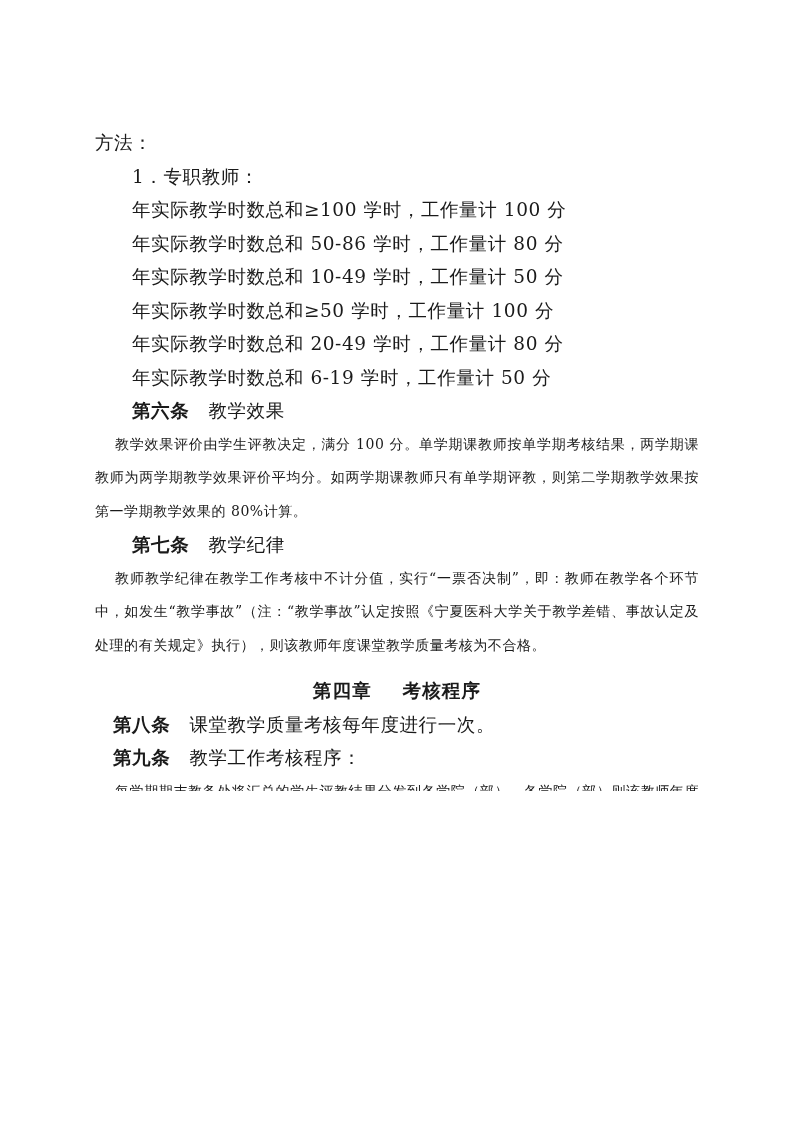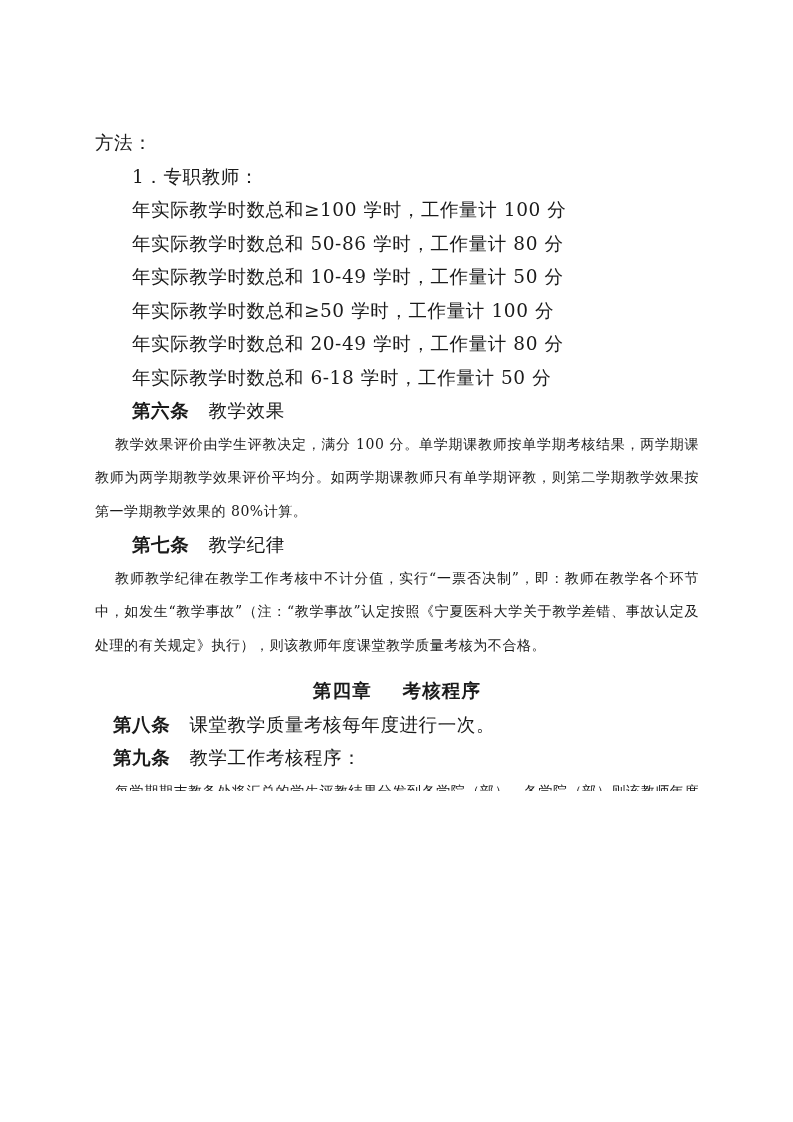--- a/index.html
+++ b/index.html
@@ -88,21 +88,21 @@
 
     <div class="line indent1">方法：</div>
 
     <div class="line indent2">1．专职教师：</div>
     <div class="line indent2">年实际教学时数总和≥100 学时，工作量计 100 分</div>
     <div class="line indent2">年实际教学时数总和 50-86 学时，工作量计 80 分</div>
     <div class="line indent2">年实际教学时数总和 10-49 学时，工作量计 50 分</div>
 
     <div class="line indent2">年实际教学时数总和≥50 学时，工作量计 100 分</div>
     <div class="line indent2">年实际教学时数总和 20-49 学时，工作量计 80 分</div>
-    <div class="line indent2">年实际教学时数总和 6-18 学时，工作量计 50 分</div>
+    <div class="line indent2">年实际教学时数总和 6-19 学时，工作量计 50 分</div>
 
     <div class="heading-line"><span class="bold-label">第六条</span><span>　</span><span>教学效果</span></div>
 
     <p class="para first">教学效果评价由学生评教决定，满分 100 分。单学期课教师按单学期考核结果，两学期课教师为两学期教学效果评价平均分。如两学期课教师只有单学期评教，则第二学期教学效果按第一学期教学效果的 80%计算。</p>
 
     <div class="heading-line"><span class="bold-label">第七条</span><span>　</span><span>教学纪律</span></div>
 
     <p class="para first">教师教学纪律在教学工作考核中不计分值，实行“一票否决制”，即：教师在教学各个环节中，如发生“教学事故”（注：“教学事故”认定按照《宁夏医科大学关于教学差错、事故认定及处理的有关规定》执行），则该教师年度课堂教学质量考核为不合格。</p>
 
     <div class="chapter">第四章    考核程序</div>

